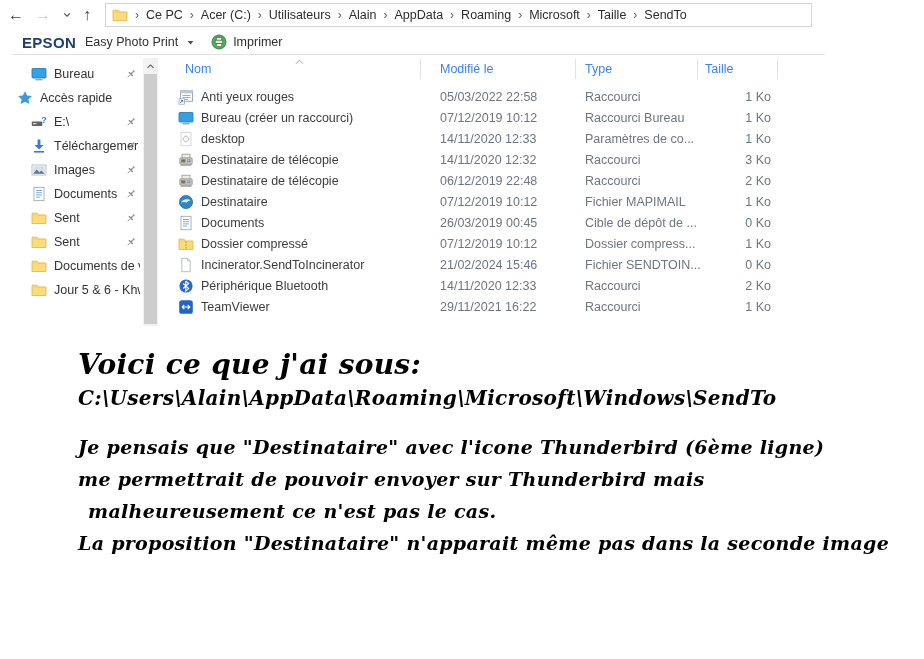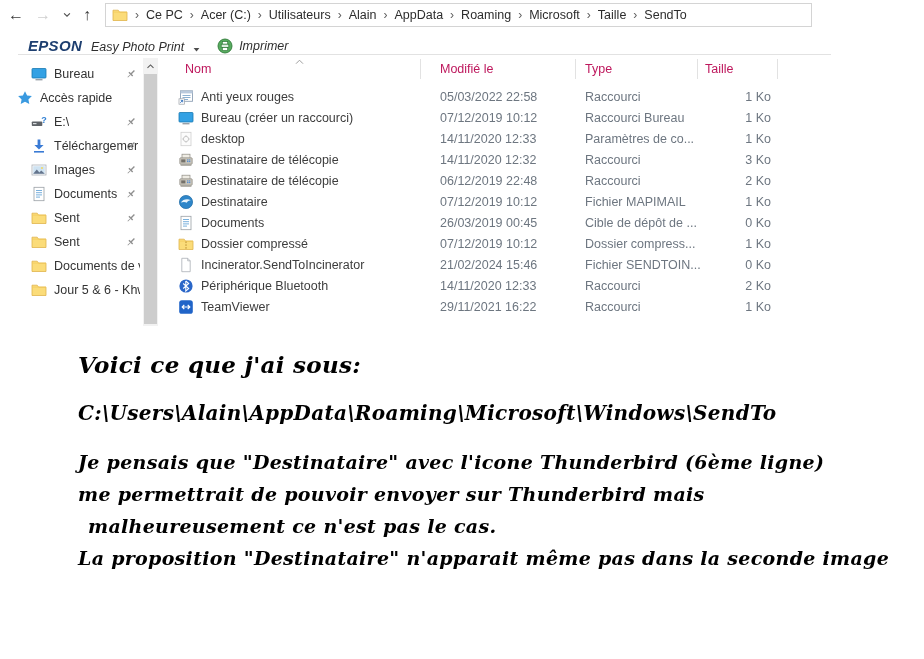--- a/index.html
+++ b/index.html
@@ -20,22 +20,22 @@
     position:absolute;left:105px;top:3px;width:707px;height:24px;box-sizing:border-box;
     border:1px solid #d4d4d4;background:#fff;display:flex;align-items:center;padding-left:6px;
   }
   .ab-folder{width:16px;height:16px;flex:0 0 auto;}
   .ab-folder svg{display:block;width:16px;height:16px;}
   .bc-sep{color:#5f5f5f;font-size:12px;padding:0 7px;}
   .bc-item{color:#2d2d2d;font-size:12.5px;white-space:nowrap;cursor:default;}
 
   
   .toolbar{
-    position:absolute;left:18px;top:30px;width:813px;height:25px;box-sizing:border-box;
-    border-bottom:1px solid #e2e2e2;display:flex;align-items:flex-end;font-style:italic;
+    position:absolute;left:12px;top:30px;width:813px;height:25px;box-sizing:border-box;
+    border-bottom:1px solid #e2e2e2;display:flex;align-items:center;
   }
   .brand{color:#1e3f70;font-weight:bold;font-size:15px;letter-spacing:.3px;margin-left:10px;}
   .app-name{font-size:12.5px;color:#2f2f2f;margin-left:9px;}
   .dd-caret{margin-left:8px;display:flex;align-items:center;}
   .print-btn{display:flex;align-items:center;gap:6px;margin-left:16px;cursor:default;}
   .print-btn .icon16 svg{display:block;width:16px;height:16px;}
   .print-label{font-size:12.5px;color:#2f2f2f;}
 
   
   .sidebar{position:absolute;left:0;top:62px;width:143px;}
@@ -50,37 +50,37 @@
 
   
   .vscroll{position:absolute;left:143px;top:58px;width:15px;height:268px;background:#f2f2f2;}
   .vscroll .sbtn{height:15px;display:flex;align-items:center;justify-content:center;}
   .vscroll .thumb{position:absolute;left:1px;top:16px;bottom:2px;width:13px;background:#cdcdcd;}
 
   
   .filelist{position:absolute;left:176px;top:58px;width:610px;}
   .sort-caret{position:absolute;left:118px;top:-7px;}
   .cols{display:grid;grid-template-columns:264px 145px 120px 72px;height:22px;align-items:center;
-        position:relative;color:#be185d;font-size:12.5px;}
+        position:relative;color:#3b82f6;font-size:12.5px;}
   .col-name{padding-left:9px;}
   .hdr-div{position:absolute;top:1px;height:20px;width:1px;background:#e2e2e2;}
   .rows{margin-top:6px;}
   .frow{display:grid;grid-template-columns:264px 145px 120px 72px;height:21px;align-items:center;font-size:12.5px;}
   .fname{display:flex;align-items:center;gap:7px;color:#3d3d3d;padding-left:2px;white-space:nowrap;overflow:hidden;}
   .fmeta{color:#6d7680;white-space:nowrap;}
   .fsize{color:#6d7680;text-align:right;padding-right:6px;white-space:nowrap;}
 
   
   .annotation{
     position:absolute;left:78px;top:348px;color:#000;
     font-family:"DejaVu Serif", serif;font-style:italic;font-weight:bold;
   }
   .hw-line{height:32px;line-height:32px;white-space:nowrap;font-size:19px;letter-spacing:.3px;}
-  .hw-line:nth-child(1){font-size:23px;height:34px;line-height:34px;}
-  .hw-line:nth-child(2){font-size:20px;margin-top:15px;}
+  .hw-line:nth-child(1){font-size:28px;height:34px;line-height:34px;}
+  .hw-line:nth-child(2){font-size:20px;}
   .hw-line:nth-child(3){margin-top:17px;}
   .hw-line:nth-child(5){padding-left:10px;}
 </style>
 </head>
 <body>
 
 <div class="explorer">
 
   <div class="navbar">
     <div class="nav-icons">

